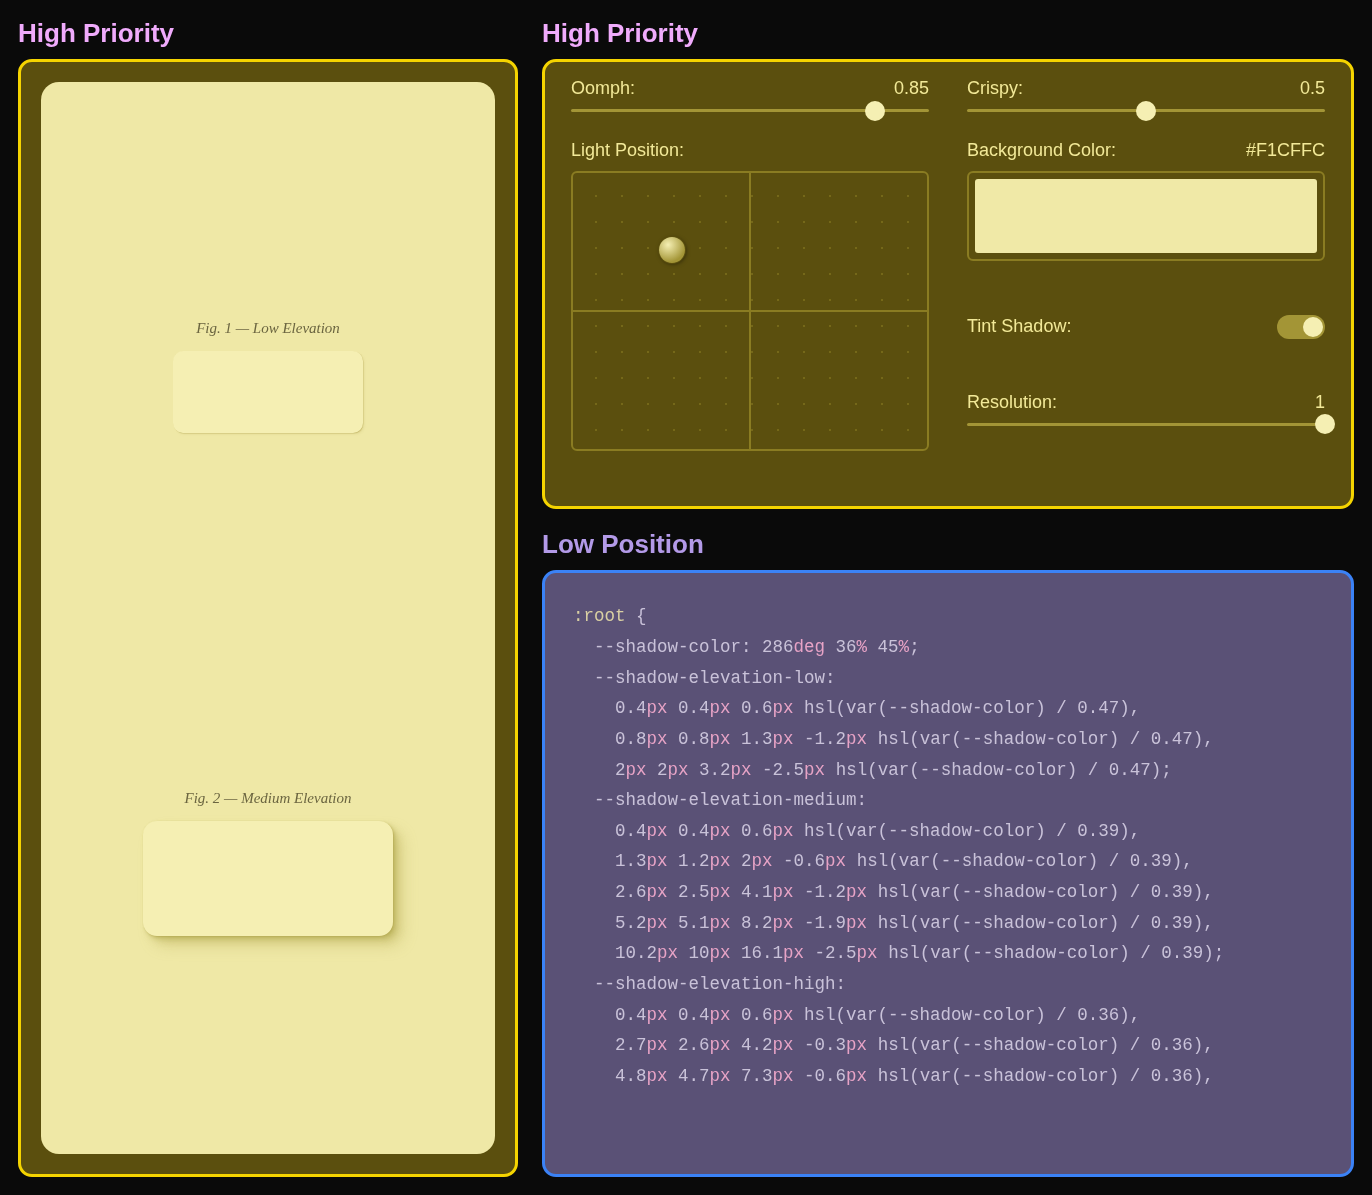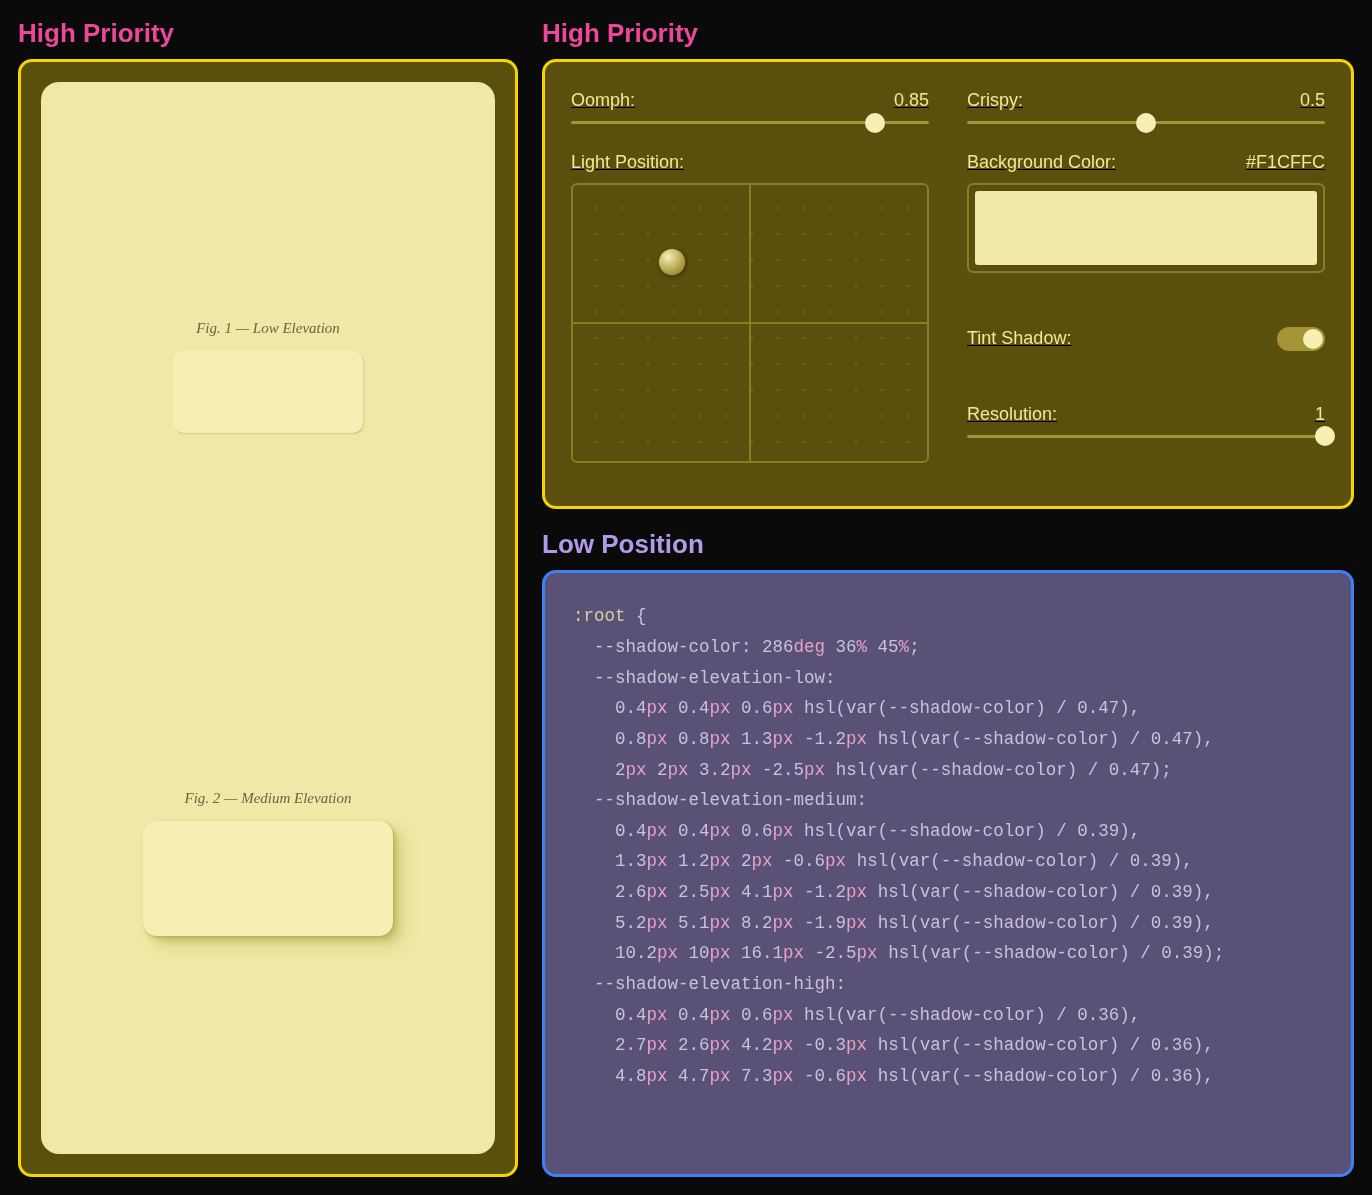--- a/index.html
+++ b/index.html
@@ -19,21 +19,21 @@
   }
   .left-col { display: flex; flex-direction: column; }
   .right-col { display: flex; flex-direction: column; gap: 20px; }
 
   .panel-title {
     font-size: 26px;
     font-weight: 700;
     margin-bottom: 10px;
     line-height: 1.2;
   }
-  .yellow-title { color: #ec4899; }
+  .yellow-title { color: #f0abfc; }
   .purple-title { color: #b39ae8; }
 
   .panel {
     border-radius: 14px;
     flex: 1;
     position: relative;
     overflow: hidden;
   }
   .panel-yellow {
     border: 3px solid #f5d400;
@@ -94,21 +94,21 @@
     box-shadow:
       0.4px 0.4px 0.6px hsl(53 40% 45% / 0.36),
       2.7px 2.6px 4.2px -0.3px hsl(53 40% 45% / 0.36),
       4.8px 4.7px 7.3px -0.6px hsl(53 40% 45% / 0.36),
       8px 8px 12px -1px hsl(53 40% 45% / 0.36),
       14px 14px 20px -1.4px hsl(53 40% 45% / 0.36),
       22px 22px 32px -1.8px hsl(53 40% 45% / 0.36);
   }
 
   
-  .controls-outer { padding: 28px 26px; text-decoration: underline; }
+  .controls-outer { padding: 16px 26px; }
   .controls-grid {
     display: grid;
     grid-template-columns: 1fr 1fr;
     gap: 28px 38px;
   }
   .control { display:flex; flex-direction:column; gap:10px; }
   .control-row { display:flex; justify-content:space-between; align-items:baseline; }
   .ctrl-label { color: #f2e998; font-size: 18px; font-weight:500; }
   .ctrl-value { color: #f2e998; font-size: 18px; }
   .slider-track {

